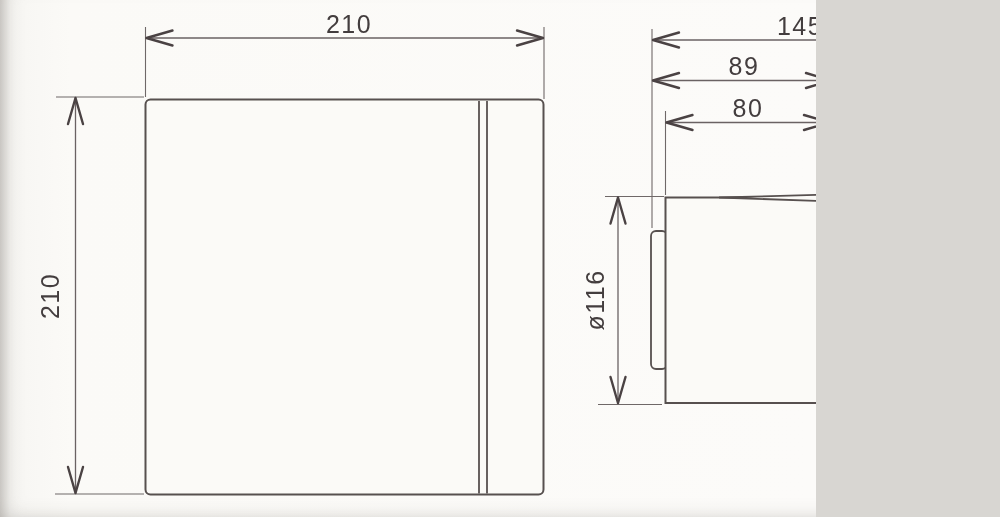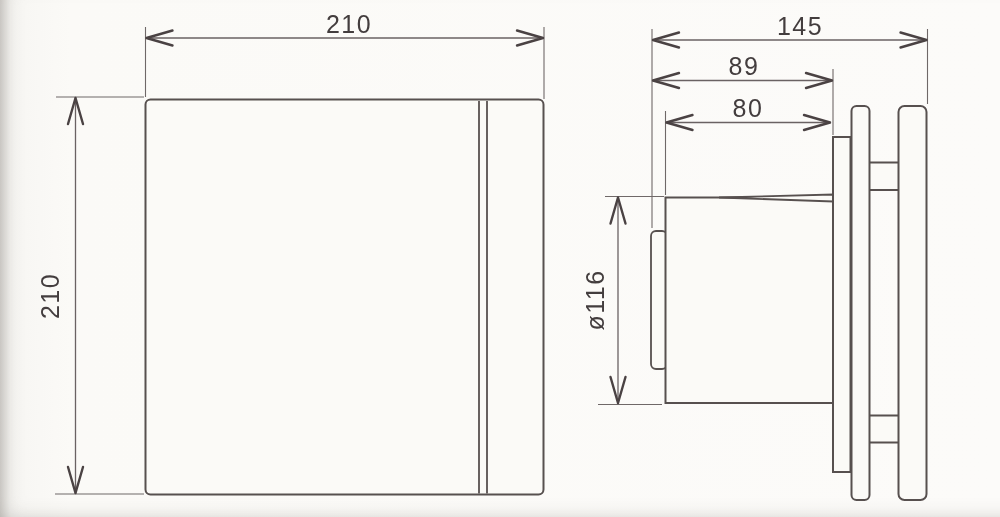--- a/index.html
+++ b/index.html
@@ -1,18 +1,18 @@
 <!DOCTYPE html>
 <html><head>
 <meta charset="utf-8">
 <style>
   html,body{margin:0;padding:0;background:#d8d6d2;}
   .page{
     position:relative;
-    width:1000px;height:517px;
+    width:816px;height:517px;
     background:linear-gradient(90deg,#e7e5e1 0px,#f7f6f3 10px,#fbfaf7 70px,#fcfbf9 100%);
     box-shadow:inset 14px -8px 22px -14px rgba(60,55,50,.35);
     overflow:hidden;
     font-family:"Liberation Sans", sans-serif;
   }
   svg{display:block;}
   .obj{fill:#fbfaf7;stroke:#57504f;stroke-width:2;}
   .obj-thin{fill:#fbfaf7;stroke:#57504f;stroke-width:1.8;}
   .edge{fill:none;stroke:#57504f;stroke-width:1.8;}
   .dim{fill:none;stroke:#6a6263;stroke-width:1.3;}

